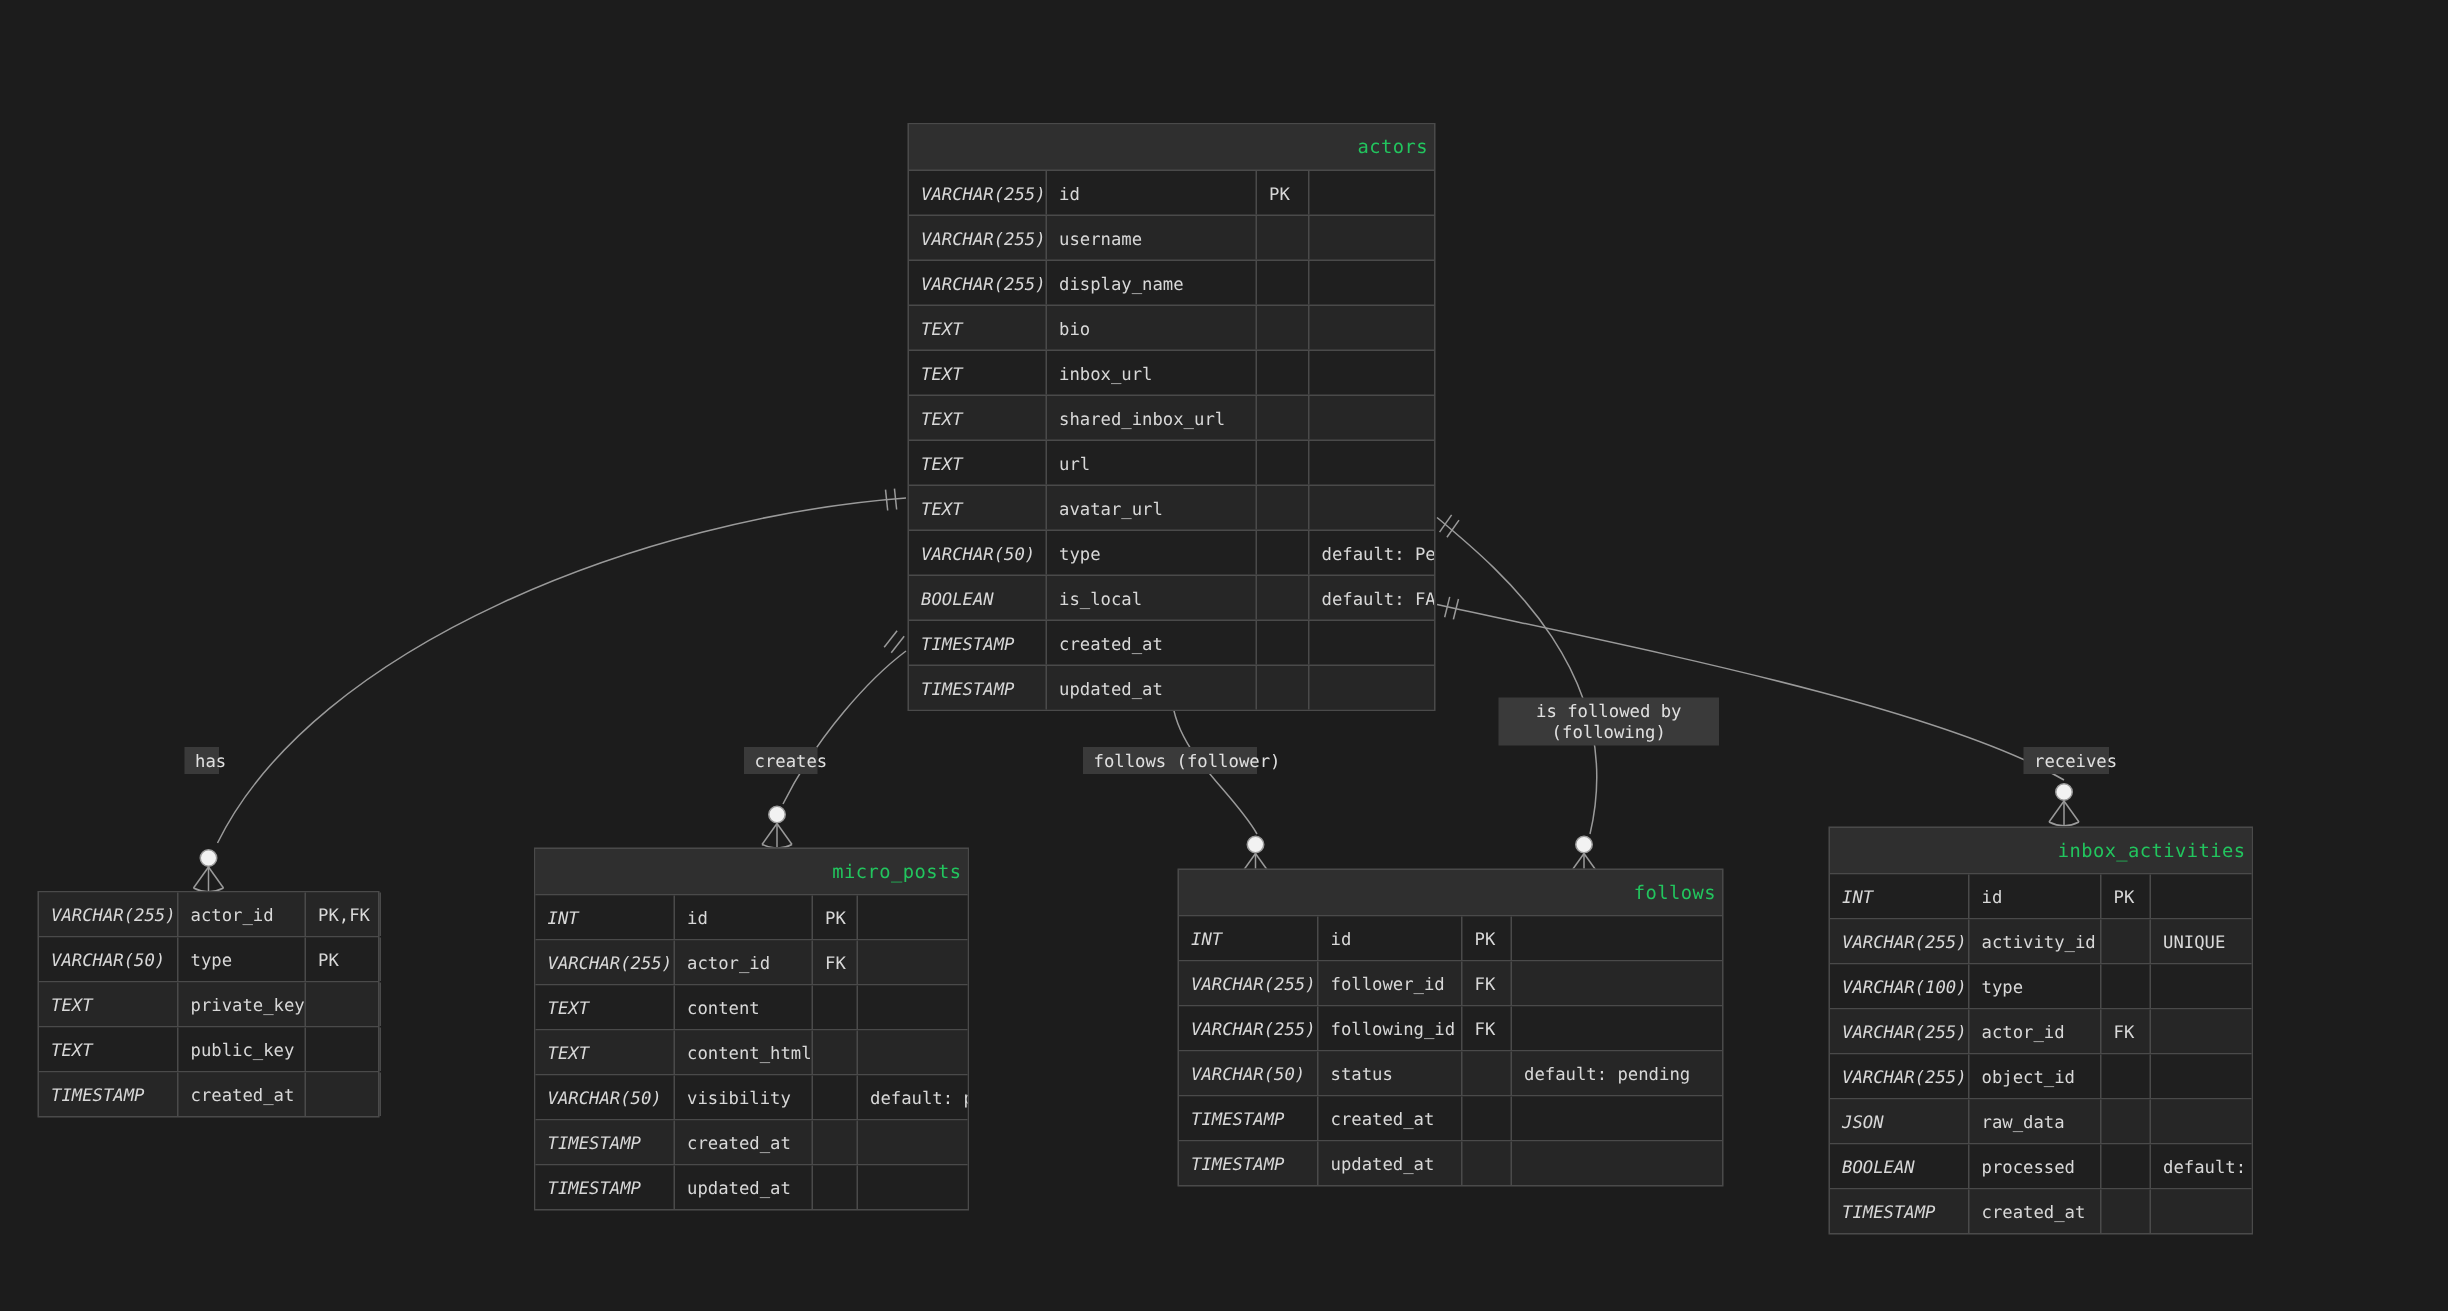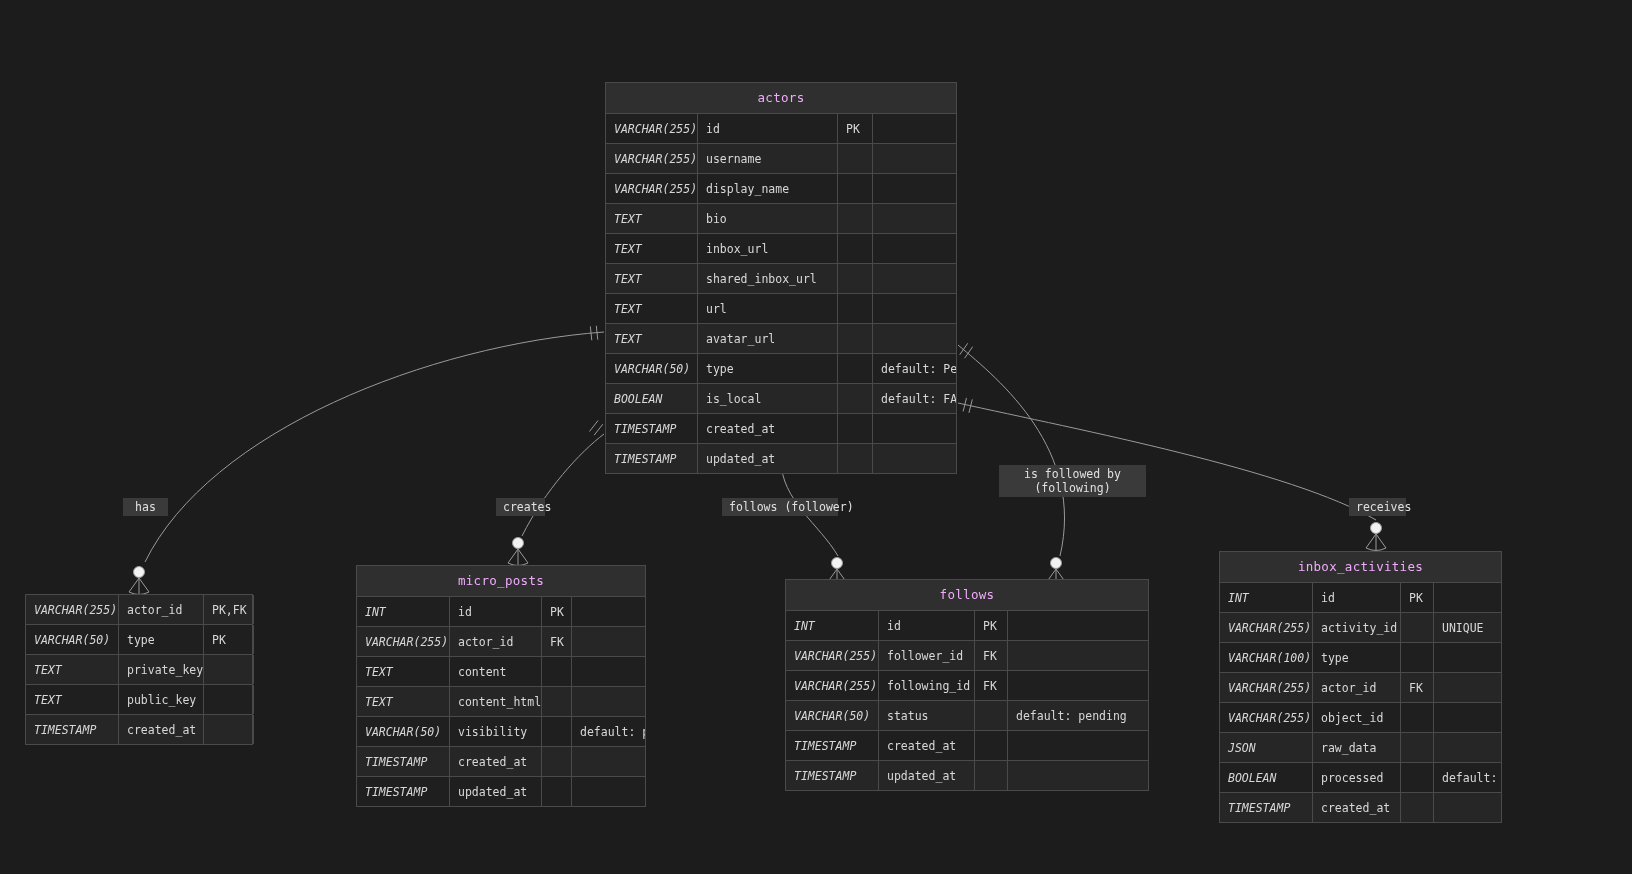--- a/index.html
+++ b/index.html
@@ -7,22 +7,22 @@
     width:1632px;height:874px;
     background:#1c1c1c;
     font-family:"DejaVu Sans Mono","Liberation Mono",monospace;
     overflow:hidden;position:relative;
   }
   #canvas{position:absolute;inset:0;width:1632px;height:874px;}
   svg.edges{position:absolute;left:0;top:0;width:1632px;height:874px;pointer-events:none;}
 
   .table{position:absolute;border:1px solid #4a4a4a;background:#232323;box-sizing:border-box;}
   .table .thead{
-    background:#2f2f2f;color:#f0abfc;font-size:12.5px;
-    text-align:center;padding:7px 4px 8px;border-bottom:1px solid #4a4a4a;
+    background:#2f2f2f;color:#22c55e;font-size:12.5px;
+    text-align:right;padding:7px 4px 8px;border-bottom:1px solid #4a4a4a;
     letter-spacing:.3px;
   }
   .row{display:flex;border-bottom:1px solid #4a4a4a;height:29px;align-items:stretch;}
   .row:last-child{border-bottom:none;}
   .row:nth-child(even){background:#1f1f1f;}
   .row:nth-child(odd){background:#262626;}
   .cell{
     display:flex;align-items:center;
     font-size:11.5px;color:#d8d8d8;
     padding:0 8px;border-right:1px solid #4a4a4a;
@@ -334,20 +334,20 @@
         </div>
         <div class="row" style="--w1: 93px; --w2: 88px; --w3: 33px;">
           <div class="cell c-type">TIMESTAMP</div>
           <div class="cell c-name">created_at</div>
           <div class="cell c-key"></div>
           <div class="cell c-note"></div>
         </div>
       </div>
     </div>
   <div id="labels-layer">
-      <div class="edge-label" style="left: 123px; top: 498px; width: 45px;">has</div>
+      <div class="edge-label" style="left: 123px; top: 498px; width: 23px;">has</div>
       <div class="edge-label" style="left: 496px; top: 498px; width: 49px;">creates</div>
       <div class="edge-label" style="left: 722px; top: 498px; width: 116px;">follows (follower)</div>
       <div class="edge-label" style="left: 999px; top: 465px; width: 147px;">is followed by
 (following)</div>
       <div class="edge-label" style="left: 1349px; top: 498px; width: 57px;">receives</div>
     </div>
 </div>
 
 </body></html>

